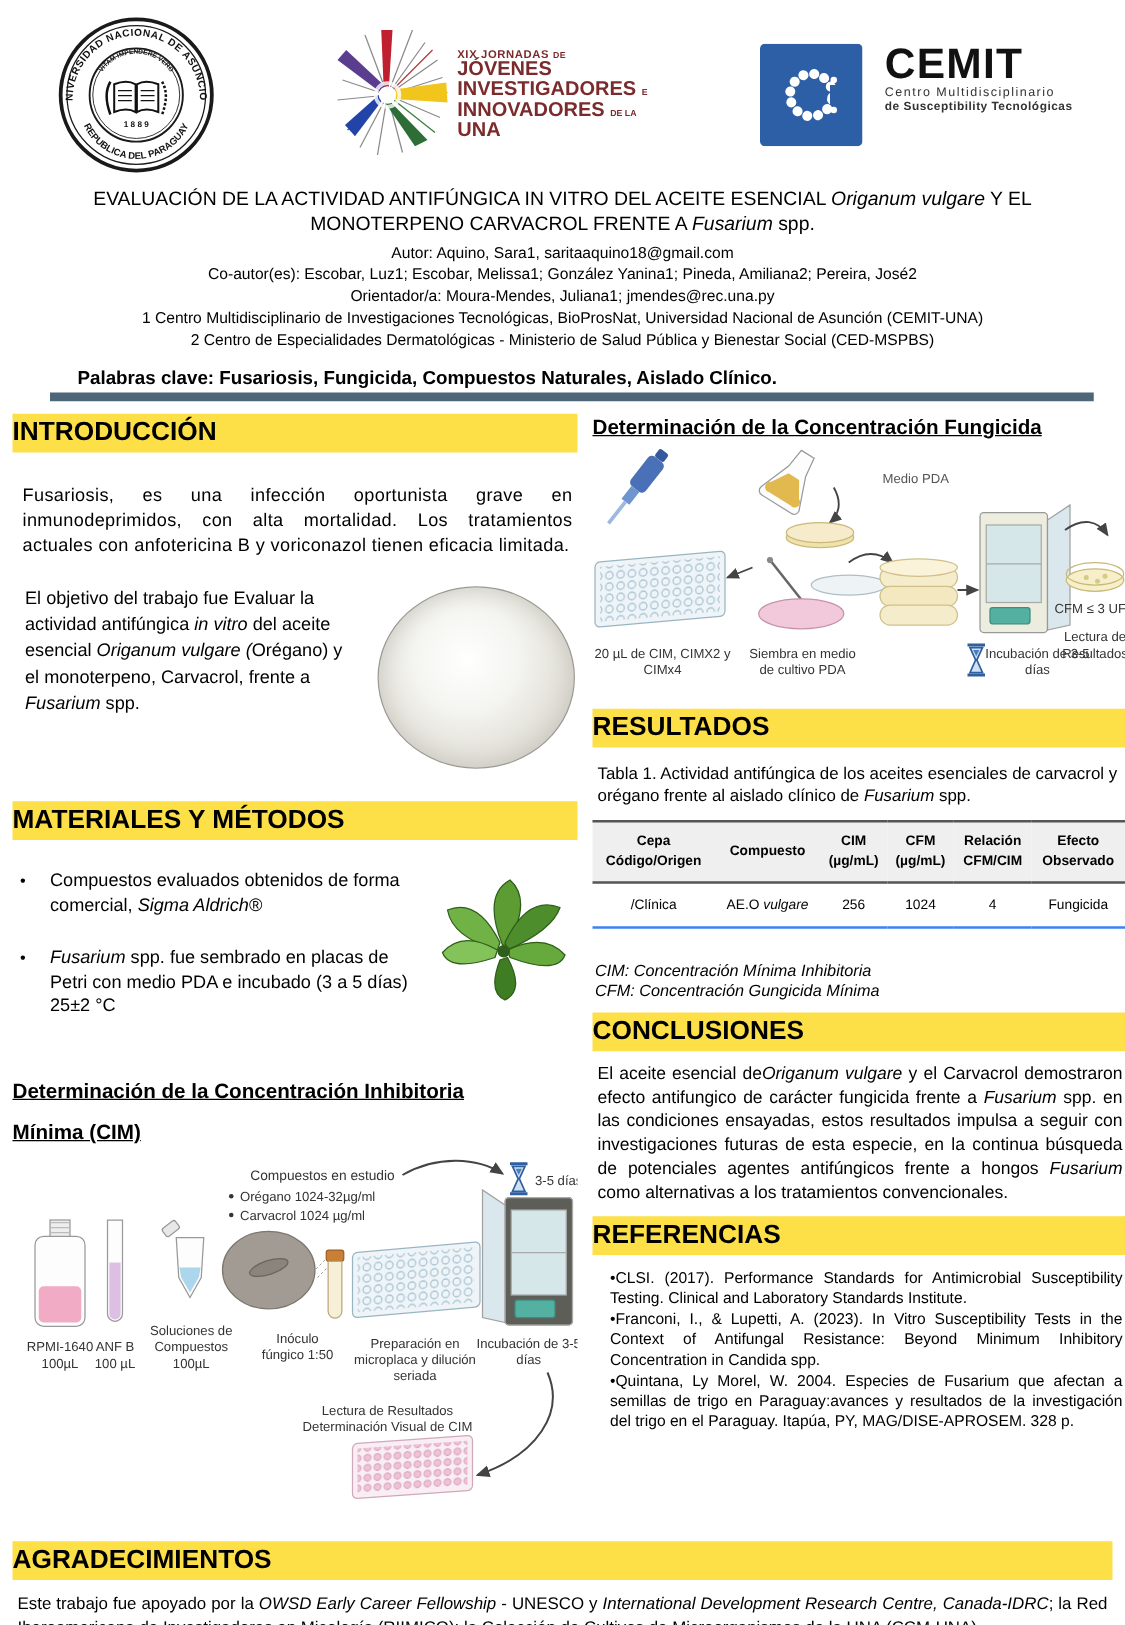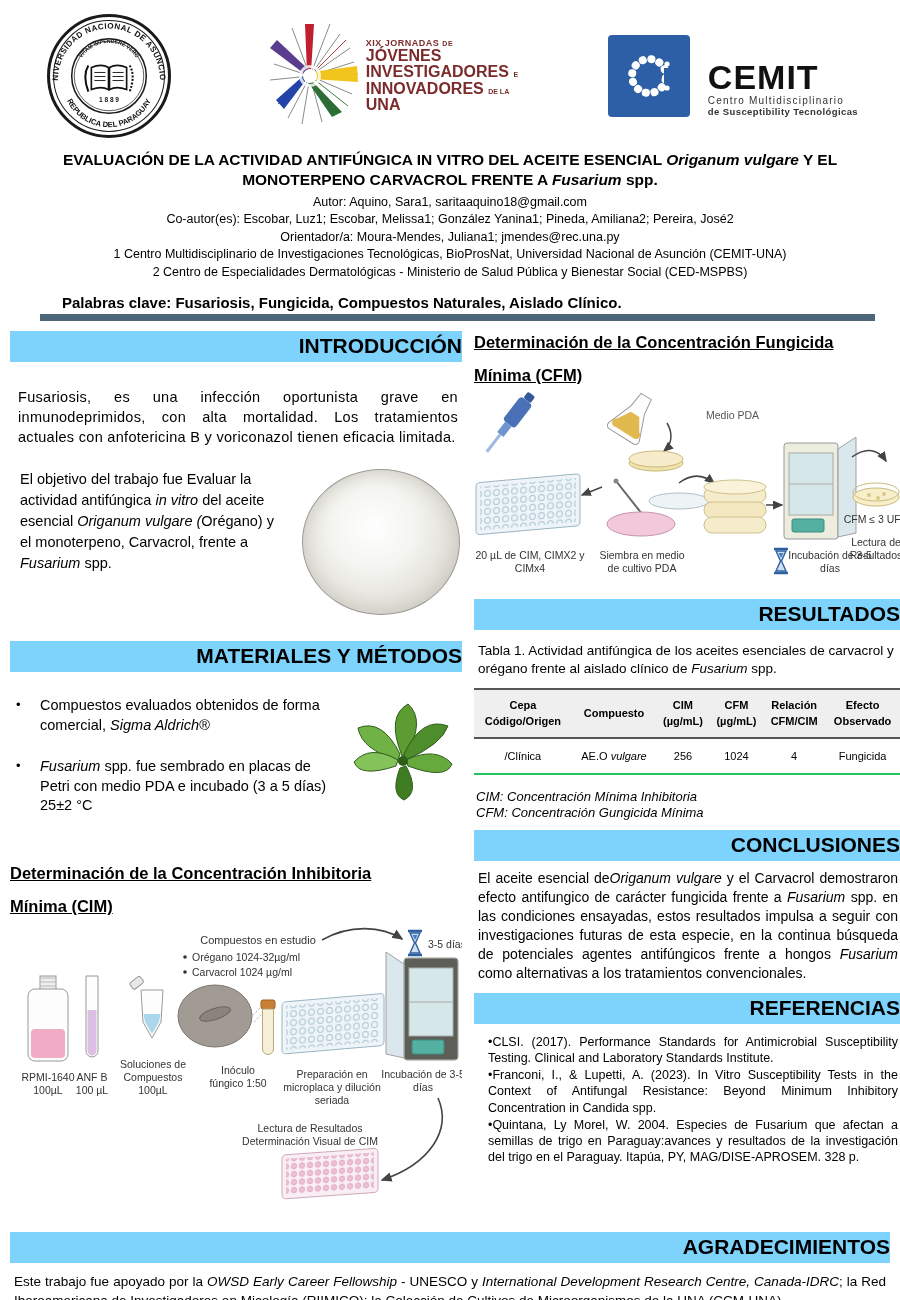--- a/index.html
+++ b/index.html
@@ -9,34 +9,34 @@
   .poster { width:900px; height:1300px; position:relative; }
 
   
   .logos { display:flex; align-items:center; justify-content:space-between;
            padding:10px 42px 0 46px; height:142px; }
   .jornadas { display:flex; align-items:center; gap:4px; }
   .jorn-text { color:#7b2b2b; line-height:1.02; }
   .jorn-small { font-size:9px; font-weight:bold; letter-spacing:.5px; }
   .jorn-big { font-size:16px; font-weight:bold; }
   .jorn-tiny { font-size:7px; font-weight:bold; }
-  .cemit { display:flex; align-items:flex-end; gap:18px; }
+  .cemit { display:flex; align-items:flex-start; gap:18px; }
   .cemit-name { font-size:34px; font-weight:bold; letter-spacing:1px; color:#111; line-height:.95; }
   .cemit-sub { font-size:10px; color:#333; letter-spacing:1.2px; margin-top:2px; }
   .cemit-sub2 { font-size:9.5px; color:#333; font-weight:bold; letter-spacing:.4px; }
 
   
-  .title { font-size:15.5px; font-weight:bold; text-align:center; margin:8px 34px 3px; line-height:1.32; }
+  .title { font-size:15.5px; font-weight:normal; text-align:center; margin:8px 34px 3px; line-height:1.32; }
   .authors { text-align:center; font-size:12.5px; line-height:1.4; }
   .keywords { font-size:15px; font-weight:bold; margin:13px 0 0 62px; }
   .divider { height:7px; background:#4d6778; margin:3px 25px 0 40px; }
 
   
   .columns { display:grid; grid-template-columns:452px 1fr; column-gap:12px; padding:10px 10px 0; }
-  .section-bar { background:#7dd3fc; font-weight:bold; font-size:21px; text-align:right; padding:3px 0 4px; }
+  .section-bar { background:#fde047; font-weight:bold; font-size:21px; text-align:left; padding:3px 0 4px; }
   .uheading { font-weight:bold; font-size:16.5px; text-align:left; text-decoration:underline; }
   .uheading + .uheading { margin-top:14px; }
 
   .intro-p1 { font-size:14.5px; text-align:justify; margin:26px 4px 0 8px; line-height:1.35; letter-spacing:.3px; }
   .intro-row { display:flex; align-items:flex-start; gap:14px; margin:22px 2px 0 10px; }
   .intro-p2 { font-size:14.5px; line-height:1.45; width:270px; }
   .colony { width:158px; height:146px; border-radius:50%; flex:none;
             background:radial-gradient(circle at 45% 40%, #ffffff 0%, #f4f4f0 35%, #dedcd4 70%, #b4b2aa 100%);
             border:1px solid #9a9a94; box-shadow:inset 0 0 18px #c9c7bf; }
   .methods-row { display:flex; gap:6px; margin-top:24px; }
@@ -44,22 +44,22 @@
   .methods-list li { padding-left:30px; position:relative; margin-bottom:22px; }
   .methods-list li::before { content:"•"; position:absolute; left:6px; font-size:13px; }
   .cim-headings { margin-top:26px; }
 
   .caption { font-size:13.5px; margin:12px 2px 0 4px; line-height:1.3; }
   .rtable { width:100%; border-collapse:collapse; margin-top:10px; font-size:11px; }
   .rtable th { background:#efefef; border-top:2px solid #555; border-bottom:2px solid #555;
                padding:7px 2px; font-size:11px; line-height:1.5; text-align:center; }
   .rtable td { padding:11px 2px; text-align:center; }
   .rtable tr.r1 td.sep { border-bottom:1.5px solid #666; }
-  .rtable tr.r2 td { border-bottom:2px solid #22c55e; }
-  .footnotes { font-style:italic; font-size:13px; line-height:1.3; margin:14px 0 8px 2px; }
+  .rtable tr.r2 td { border-bottom:2px solid #3b82f6; }
+  .footnotes { font-style:italic; font-size:13px; line-height:1.3; margin:26px 0 8px 2px; }
   .concl-text { font-size:14px; text-align:justify; line-height:1.35; margin:8px 2px 10px 4px; }
   .refs { font-size:12.5px; text-align:justify; line-height:1.3; margin:10px 2px 0 14px; }
   .refs p { margin-bottom:1px; }
 
   
   .ack-bar { margin:14px 10px 0; }
   .ack-text { font-size:13.5px; line-height:1.4; margin:10px 14px 0; text-align:justify; }
 </style>
 </head>
 <body>
@@ -295,21 +295,20 @@
 
         <g transform="skewY(-4)">
           <rect x="272" y="248" width="96" height="44" rx="4" fill="#f9eef3" stroke="#cfa8ba"></rect>
           <rect x="276" y="252" width="88" height="36" fill="url(#wellsP)"></rect>
         </g>
       </svg>
     </div>
 
     <div>
       <div class="uheading" style="margin-top:2px">Determinación de la Concentración Fungicida</div>
-      <div class="uheading">Mínima (CFM)</div>
 
       
       <svg width="426" height="196" viewBox="0 0 426 196" style="margin-top:6px">
 
         <g transform="rotate(38 40 30)">
           <rect x="33" y="-2" width="9" height="8" rx="2" fill="#35599c"></rect>
           <rect x="30" y="6" width="15" height="30" rx="4" fill="#4a71b8"></rect>
           <rect x="33.5" y="36" width="8" height="13" fill="#6f94cf"></rect>
           <rect x="36" y="49" width="3" height="22" fill="#9db9e0"></rect>
         </g>

